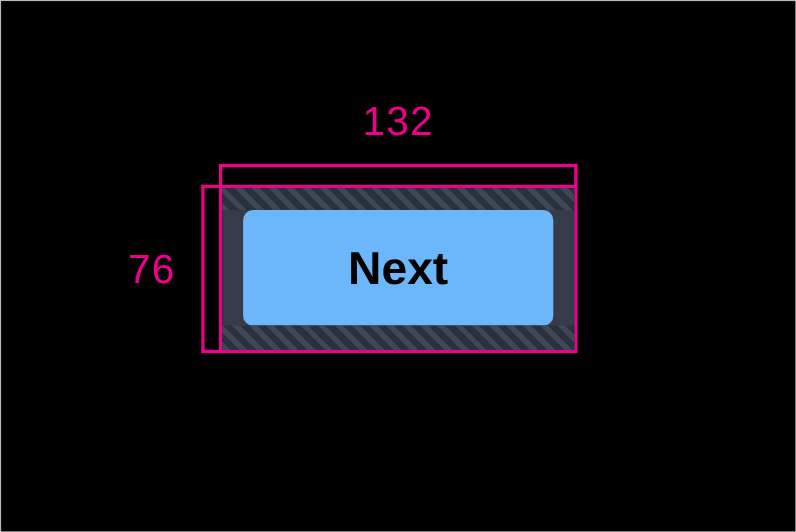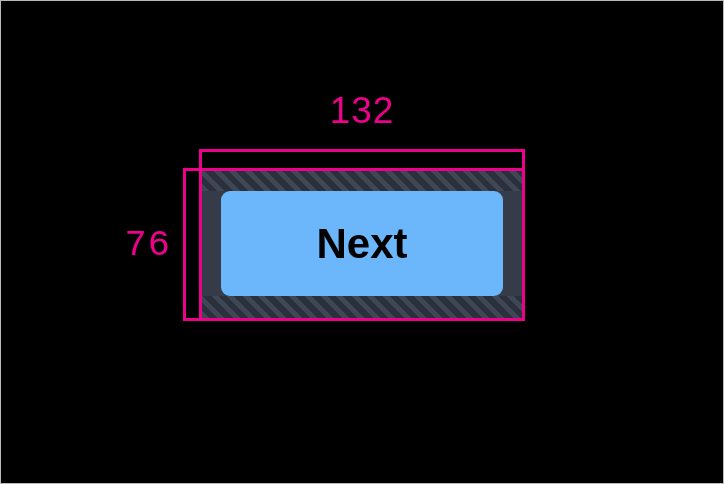--- a/index.html
+++ b/index.html
@@ -80,25 +80,25 @@
     top: 3px;
     bottom: 3px;
     background: #000000;
   }
 
   #height-label {
     position: absolute;
     left: 104px;
     top: 222px;
     width: 66px;
-    text-align: right;
+    text-align: center;
     color: #ec008c;
     font-size: 37px;
     line-height: 44px;
-    font-family: Liberation Mono, monospace;
+    font-family: Liberation Sans, sans-serif;
     letter-spacing: 1px;
     white-space: nowrap;
   }
 
   
 
   #widget-outline {
     position: absolute;
     left: 198px;
     top: 167px;

